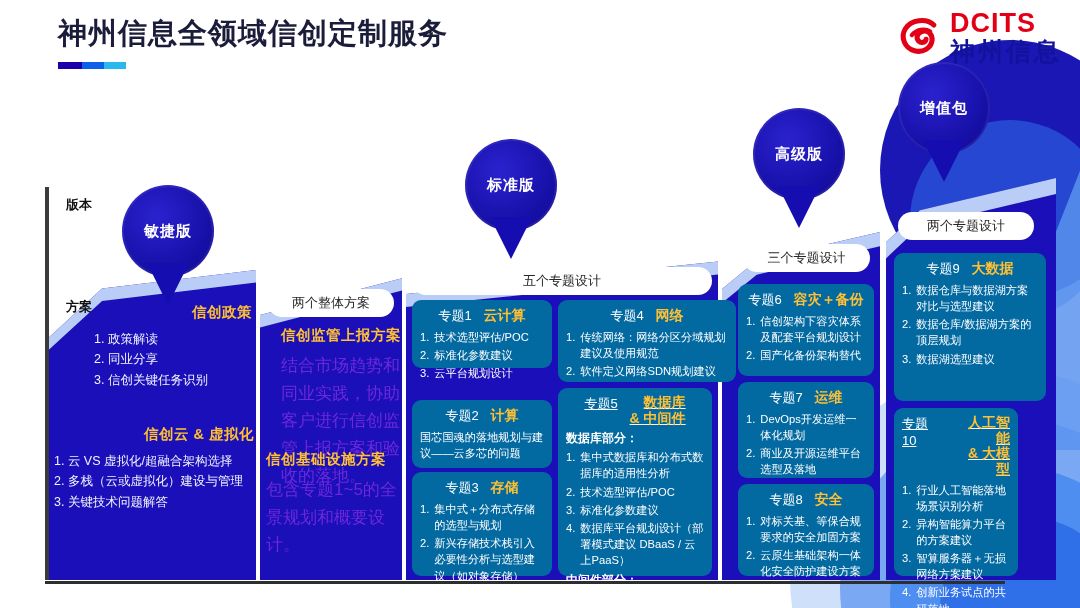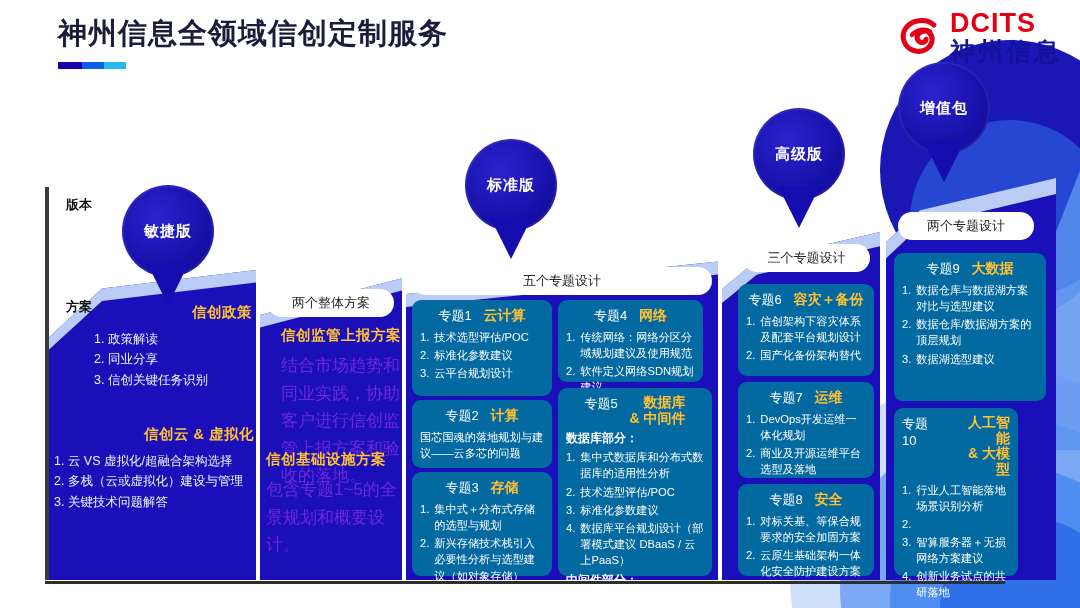--- a/index.html
+++ b/index.html
@@ -97,21 +97,21 @@
   .card {
     position: absolute; z-index: 24;
     background: #0369a1;
     border-radius: 9px;
     padding: 7px 8px 8px 8px;
     color: #ffffff;
   }
   .card-hd { display: flex; align-items: baseline; justify-content: center; gap: 12px; margin-bottom: 4px; }
   .card-no { font-size: 13px; color: #ffffff; }
   .card-tag { font-size: 14px; font-weight: bold; color: #ffc033; text-align: right; line-height: 1.12; }
-  .card-hd.stack { align-items: flex-start; }
+  .card-hd.stack { align-items: flex-start; text-decoration: underline; }
   .card-li { font-size: 11.2px; line-height: 1.44; display: flex; gap: 5px; margin-top: 2px; }
   .card-li .n { flex: 0 0 auto; }
   .card-sub { font-size: 12px; font-weight: bold; margin-top: 4px; }
   .card-free { font-size: 11.2px; line-height: 1.44; margin-top: 3px; }
 
   .baseline { position: absolute; left: 45px; bottom: 24px; width: 960px; height: 3px; background: #2e2e2e; z-index: 30; }
 </style>
 </head>
 <body>
 
@@ -199,21 +199,21 @@
 <div class="pin" style="left:465px; top:139px;">
   <div class="pin-head">
     <span class="pin-label">标准版</span>
   </div>
   <div class="pin-tail"></div>
 </div>
 <div class="pill" style="left:412px; top:267px; width:300px;justify-content:center;">
   <span>五个专题设计</span>
 </div>
 
-<div class="card" style="left:412px; top:300px; width:140px; height:96px;">
+<div class="card" style="left:412px; top:300px; width:140px; height:68px;">
   <div class="card-hd">
     <span class="card-no">专题1</span>
     <span class="card-tag">云计算</span>
   </div>
   <div class="card-li">
       <span class="n">1.</span>
       <span>技术选型评估/POC</span>
     </div>
   <div class="card-li">
       <span class="n">2.</span>
@@ -241,21 +241,21 @@
   <div class="card-li">
       <span class="n">1.</span>
       <span>集中式＋分布式存储的选型与规划</span>
     </div>
   <div class="card-li">
       <span class="n">2.</span>
       <span>新兴存储技术栈引入必要性分析与选型建议（如对象存储）</span>
     </div>
 </div>
 
-<div class="card" style="left:558px; top:300px; width:145px; height:82px;">
+<div class="card" style="left:558px; top:300px; width:178px; height:82px;">
   <div class="card-hd">
     <span class="card-no">专题4</span>
     <span class="card-tag">网络</span>
   </div>
   <div class="card-li">
       <span class="n">1.</span>
       <span>传统网络：网络分区分域规划建议及使用规范</span>
     </div>
   <div class="card-li">
       <span class="n">2.</span>
@@ -387,20 +387,21 @@
     <span class="card-no">专题10</span>
     <span class="card-tag" style="white-space:pre-line;">人工智能
 &amp; 大模型</span>
   </div>
   <div class="card-li">
       <span class="n">1.</span>
       <span>行业人工智能落地场景识别分析</span>
     </div>
   <div class="card-li">
       <span class="n">2.</span>
+      <span>异构智能算力平台的方案建议</span>
     </div>
   <div class="card-li">
       <span class="n">3.</span>
       <span>智算服务器＋无损网络方案建议</span>
     </div>
   <div class="card-li">
       <span class="n">4.</span>
       <span>创新业务试点的共研落地</span>
     </div>
 </div>

